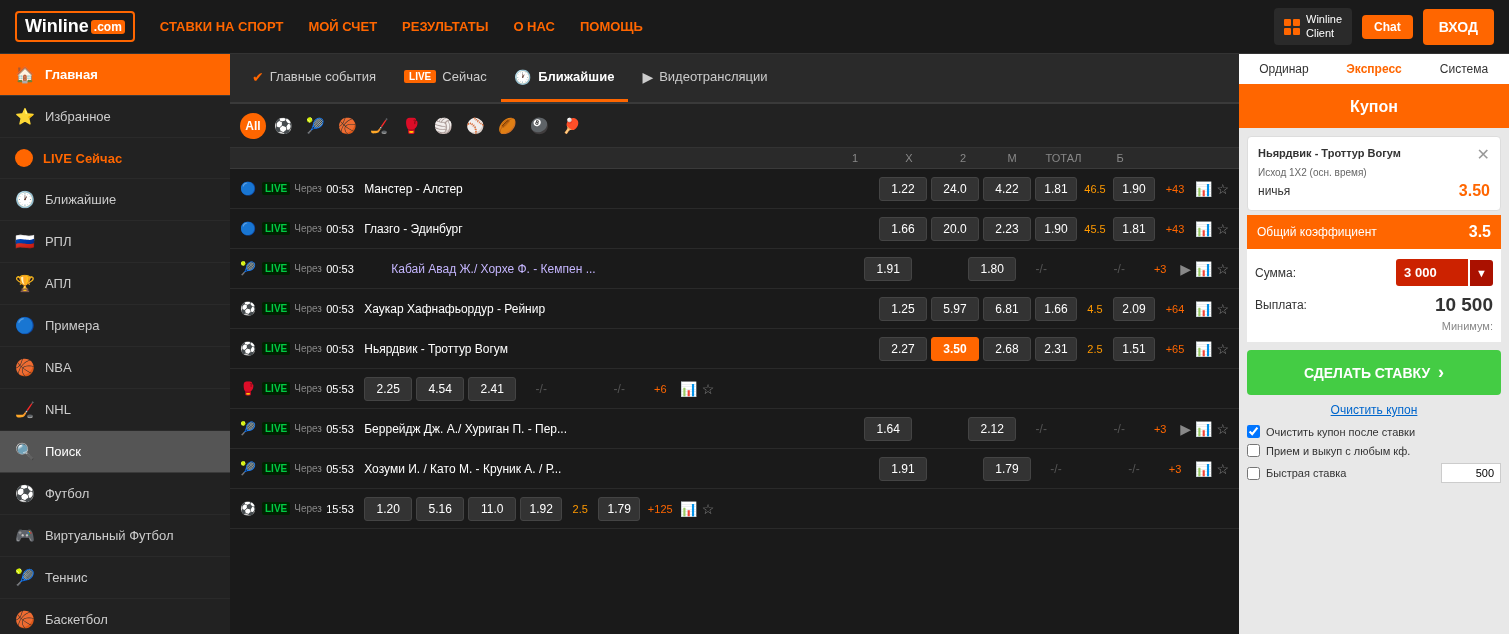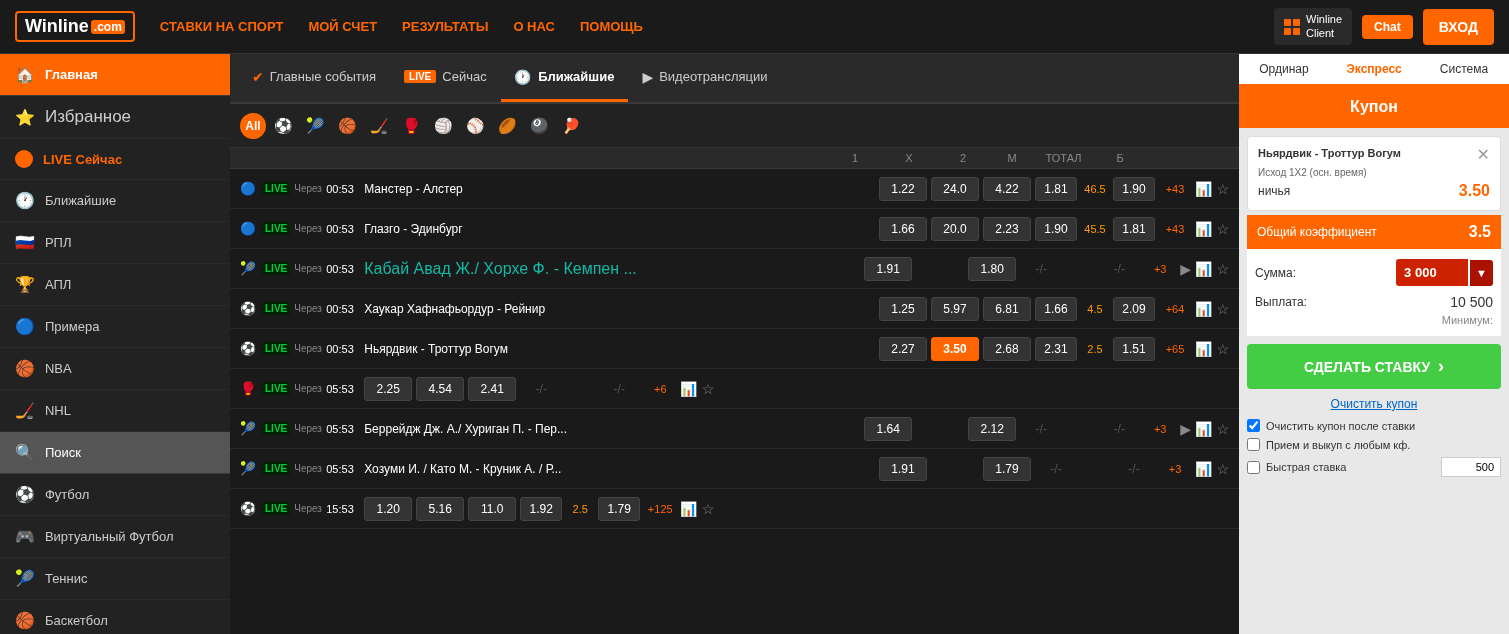--- a/index.html
+++ b/index.html
@@ -46,21 +46,21 @@
 
 <div style="display:flex; height:calc(100vh - 54px);">
 
   <aside style="width:230px; background:#222; flex-shrink:0; overflow-y:auto;">
     <div style="display:flex; align-items:center; gap:10px; padding:11px 15px; cursor:pointer; background:#ff6600; border-bottom:1px solid #3a3a3a;">
       <span style="font-size:16px;">🏠</span>
       <span style="font-size:13px; color:#fff; font-weight:bold;">Главная</span>
     </div>
     <div style="display:flex; align-items:center; gap:10px; padding:11px 15px; cursor:pointer; border-bottom:1px solid #2a2a2a;">
       <span style="font-size:16px;">⭐</span>
-      <span style="font-size:17px; color:#ccc;">Избранное</span>
+      <span style="font-size:13px; color:#ccc;">Избранное</span>
     </div>
     <div style="display:flex; align-items:center; gap:10px; padding:11px 15px; cursor:pointer; border-bottom:1px solid #2a2a2a;">
       <span style="width:18px; height:18px; background:#ff6600; border-radius:50%; display:inline-block;"></span>
       <span style="font-size:13px; color:#ff6600; font-weight:bold;">LIVE Сейчас</span>
     </div>
     <div style="display:flex; align-items:center; gap:10px; padding:11px 15px; cursor:pointer; border-bottom:1px solid #2a2a2a;">
       <span style="font-size:16px;">🕐</span>
       <span style="font-size:13px; color:#ccc;">Ближайшие</span>
     </div>
     <div style="display:flex; align-items:center; gap:10px; padding:11px 15px; cursor:pointer; border-bottom:1px solid #2a2a2a;">
@@ -185,21 +185,21 @@
         <span style="color:#ff6600; font-size:11px; width:32px; text-align:center; cursor:pointer;">+43</span>
         <span style="color:#888; font-size:14px; cursor:pointer;">📊</span>
         <span style="color:#888; font-size:14px; cursor:pointer;">☆</span>
       </div>
 
       <div style="display:flex; align-items:center; padding:5px 10px; border-bottom:1px solid #2a2a2a; gap:4px; min-height:40px;">
         <span style="font-size:13px; width:18px; flex-shrink:0;">🎾</span>
         <span style="color:#00cc44; font-size:10px; font-weight:bold; background:#002200; padding:1px 3px; border-radius:2px; flex-shrink:0;">LIVE</span>
         <span style="color:#888; font-size:10px; width:28px; flex-shrink:0;">Через</span>
         <span style="color:#fff; font-size:11px; width:34px; flex-shrink:0;">00:53</span>
-        <span style="flex:1; font-size:16px; color:#14b8a6; white-space:nowrap; overflow:hidden; text-overflow:ellipsis; cursor:pointer;">Кабай Авад Ж./ Хорхе Ф. - Кемпен ...</span>
+        <span style="flex:1; font-size:12px; color:#c4b5fd; white-space:nowrap; overflow:hidden; text-overflow:ellipsis; cursor:pointer;margin-left:27px;">Кабай Авад Ж./ Хорхе Ф. - Кемпен ...</span>
         <button style="background:#333; border:1px solid #444; border-radius:3px; padding:4px 6px; font-size:12px; color:#fff; cursor:pointer; min-width:48px; text-align:center;">1.91</button>
         <div style="min-width:48px;"></div>
         <button style="background:#333; border:1px solid #444; border-radius:3px; padding:4px 6px; font-size:12px; color:#fff; cursor:pointer; min-width:48px; text-align:center;">1.80</button>
         <span style="color:#555; font-size:12px; min-width:42px; text-align:center;">-/-</span>
         <span style="width:28px;"></span>
         <span style="color:#555; font-size:12px; min-width:42px; text-align:center;">-/-</span>
         <span style="color:#ff6600; font-size:11px; width:32px; text-align:center; cursor:pointer;">+3</span>
         <span style="color:#888; font-size:14px; cursor:pointer;">▶</span>
         <span style="color:#888; font-size:14px; cursor:pointer;">📊</span>
         <span style="color:#888; font-size:14px; cursor:pointer;">☆</span>
@@ -338,21 +338,21 @@
     <div style="padding:10px 8px; background:#fff; margin:0 8px;">
       <div style="display:flex; justify-content:space-between; align-items:center; margin-bottom:8px;">
         <span style="font-size:12px; color:#333;">Сумма:</span>
         <div style="display:flex; align-items:center; gap:2px;">
           <input type="text" value="3 000" style="background: rgb(204, 34, 0); color: rgb(255, 255, 255); border: none; padding: 6px 8px; border-radius: 3px 0px 0px 3px; font-size: 13px; width: 72px; font-weight: bold;">
           <div style="background:#aa1100; color:#fff; padding:7px 6px; border-radius:0 3px 3px 0; cursor:pointer; font-size:11px;">▼</div>
         </div>
       </div>
       <div style="display:flex; justify-content:space-between; align-items:center; margin-bottom:4px;">
         <span style="font-size:12px; color:#333;">Выплата:</span>
-        <span style="font-size:14px; color:#333; font-weight:normal;">10 500</span>
+        <span style="font-size:19px; color:#333; font-weight:bold;">10 500</span>
       </div>
       <div style="display:flex; justify-content:flex-end; align-items:center;">
         <span style="font-size:11px; color:#888;">Минимум:</span>
       </div>
     </div>
 
     <div style="padding:0 8px; margin-top:8px;">
       <button style="background:#44cc44; color:#fff; border:none; padding:12px; width:100%; font-size:14px; font-weight:bold; cursor:pointer; border-radius:4px; display:flex; align-items:center; justify-content:center; gap:8px;">
         <span>СДЕЛАТЬ СТАВКУ</span>
         <span style="font-size:18px; font-weight:bold;">›</span>

